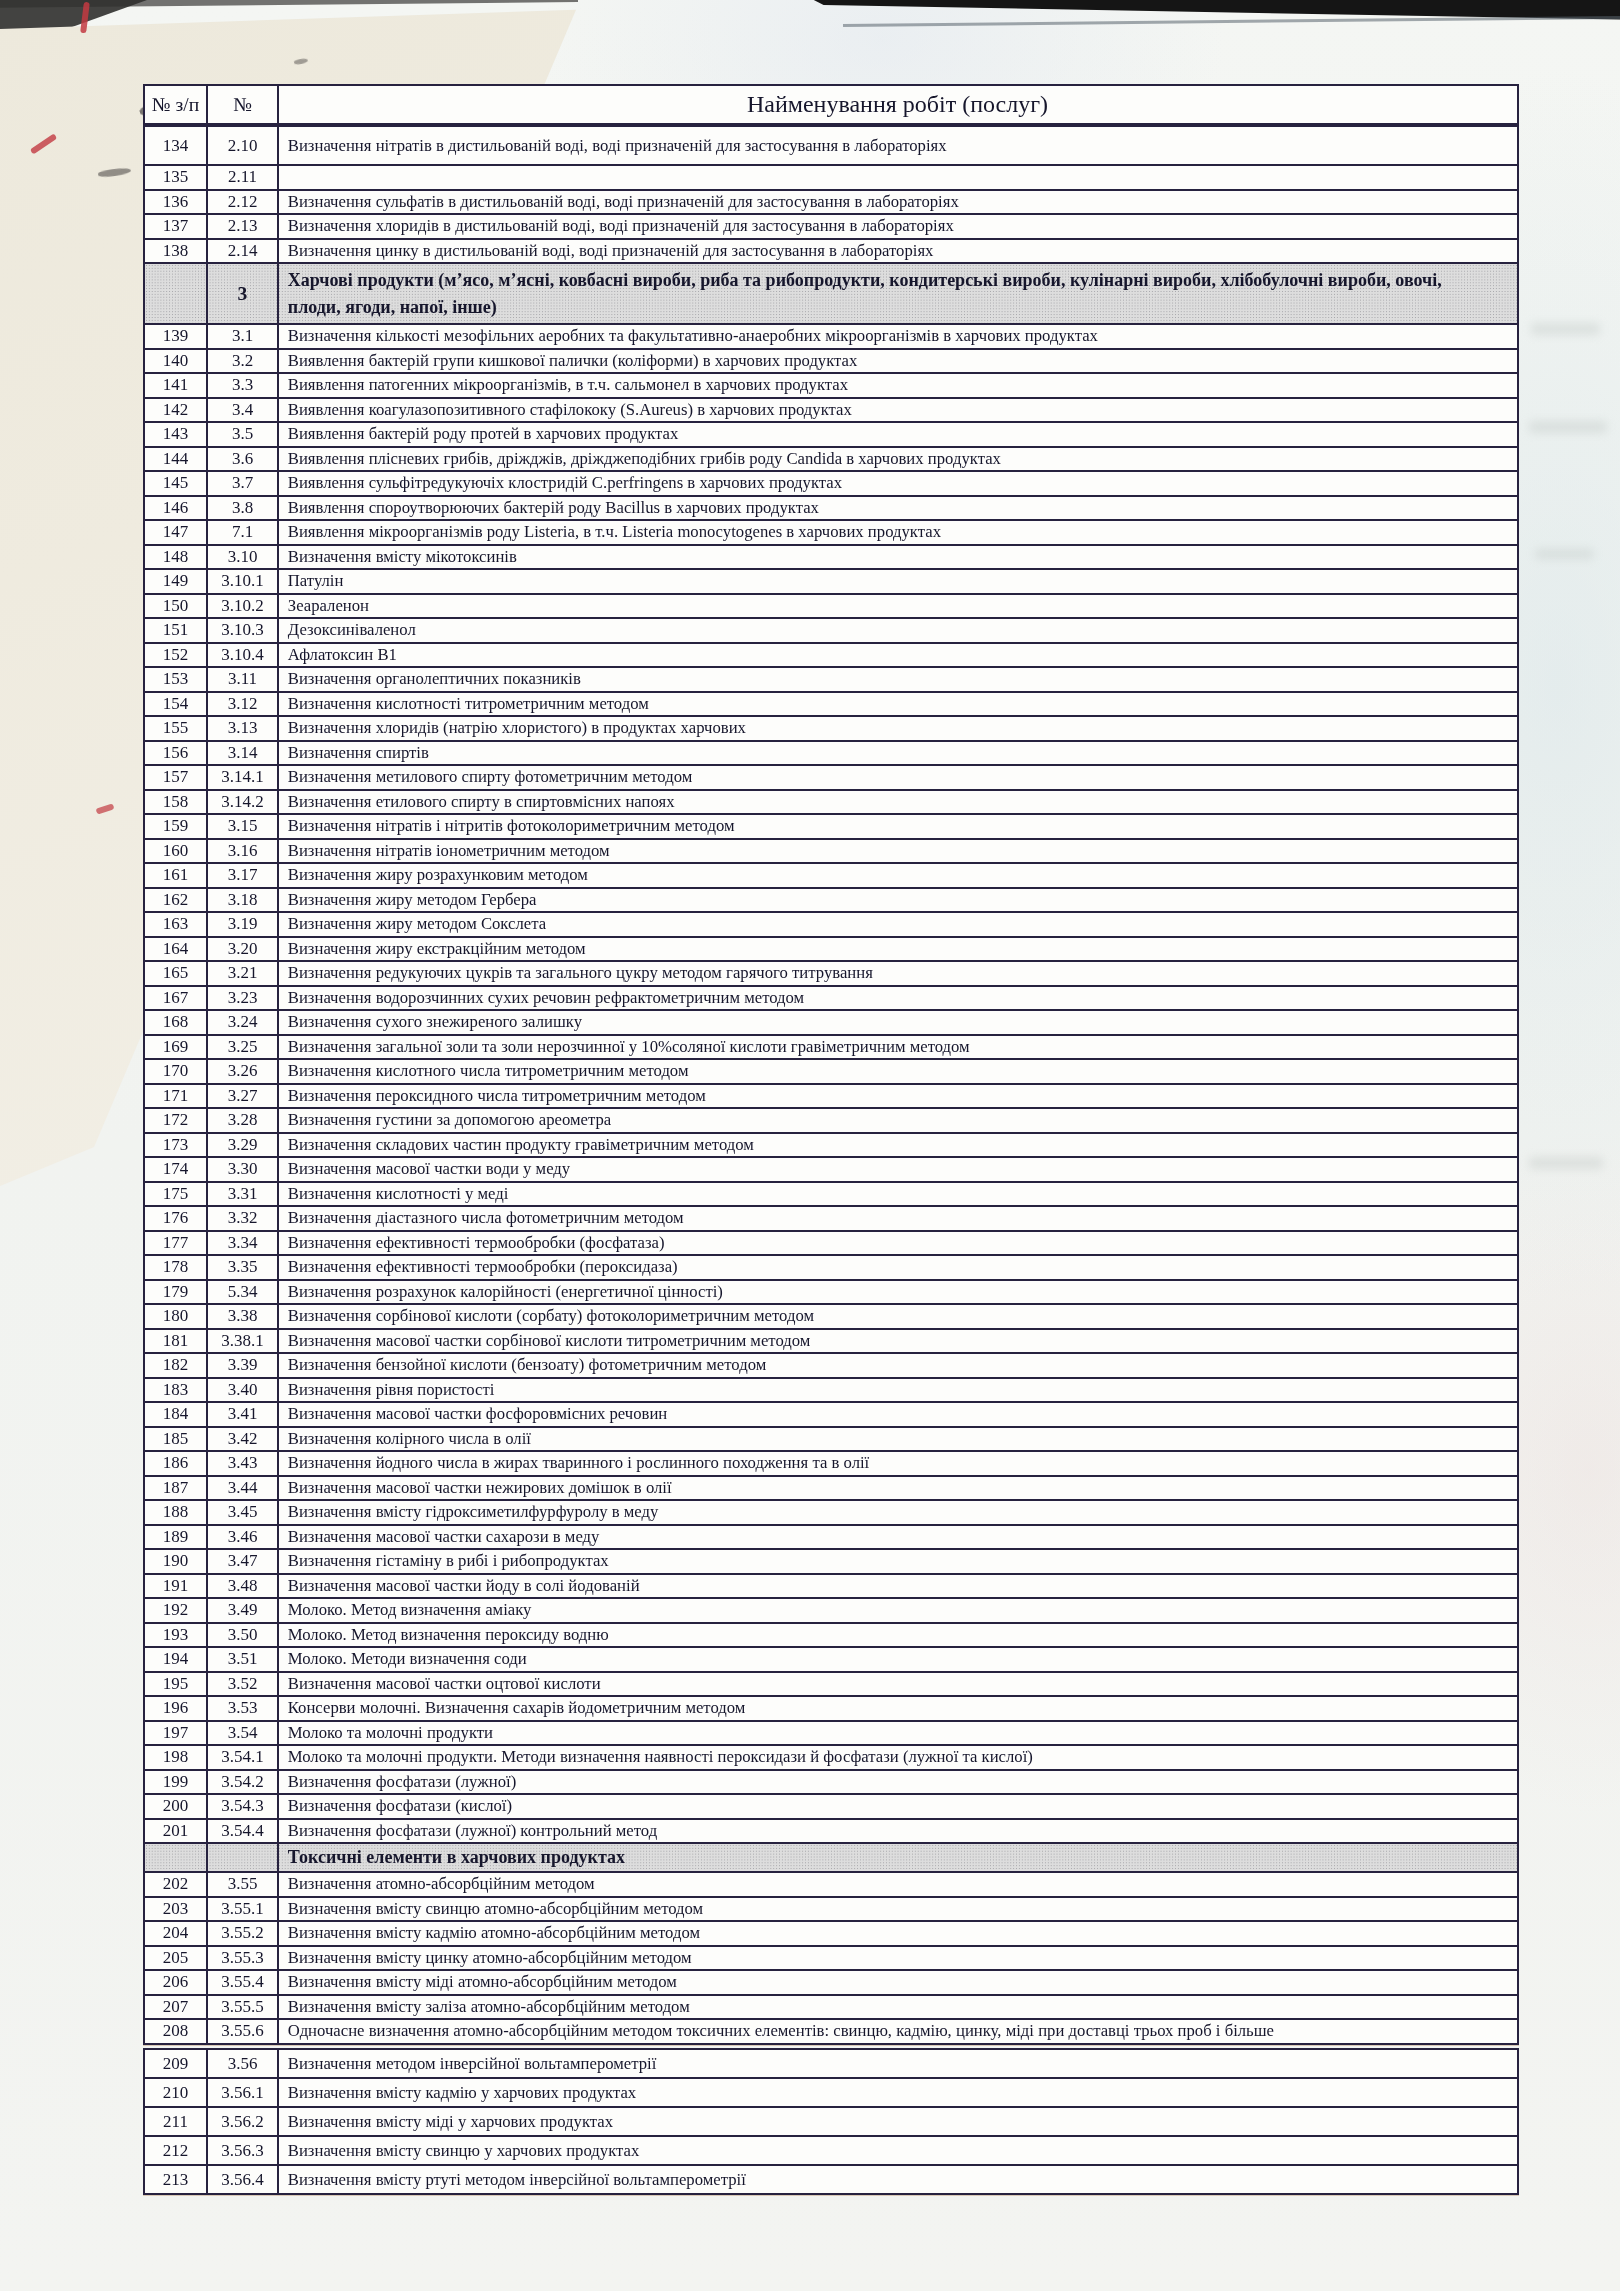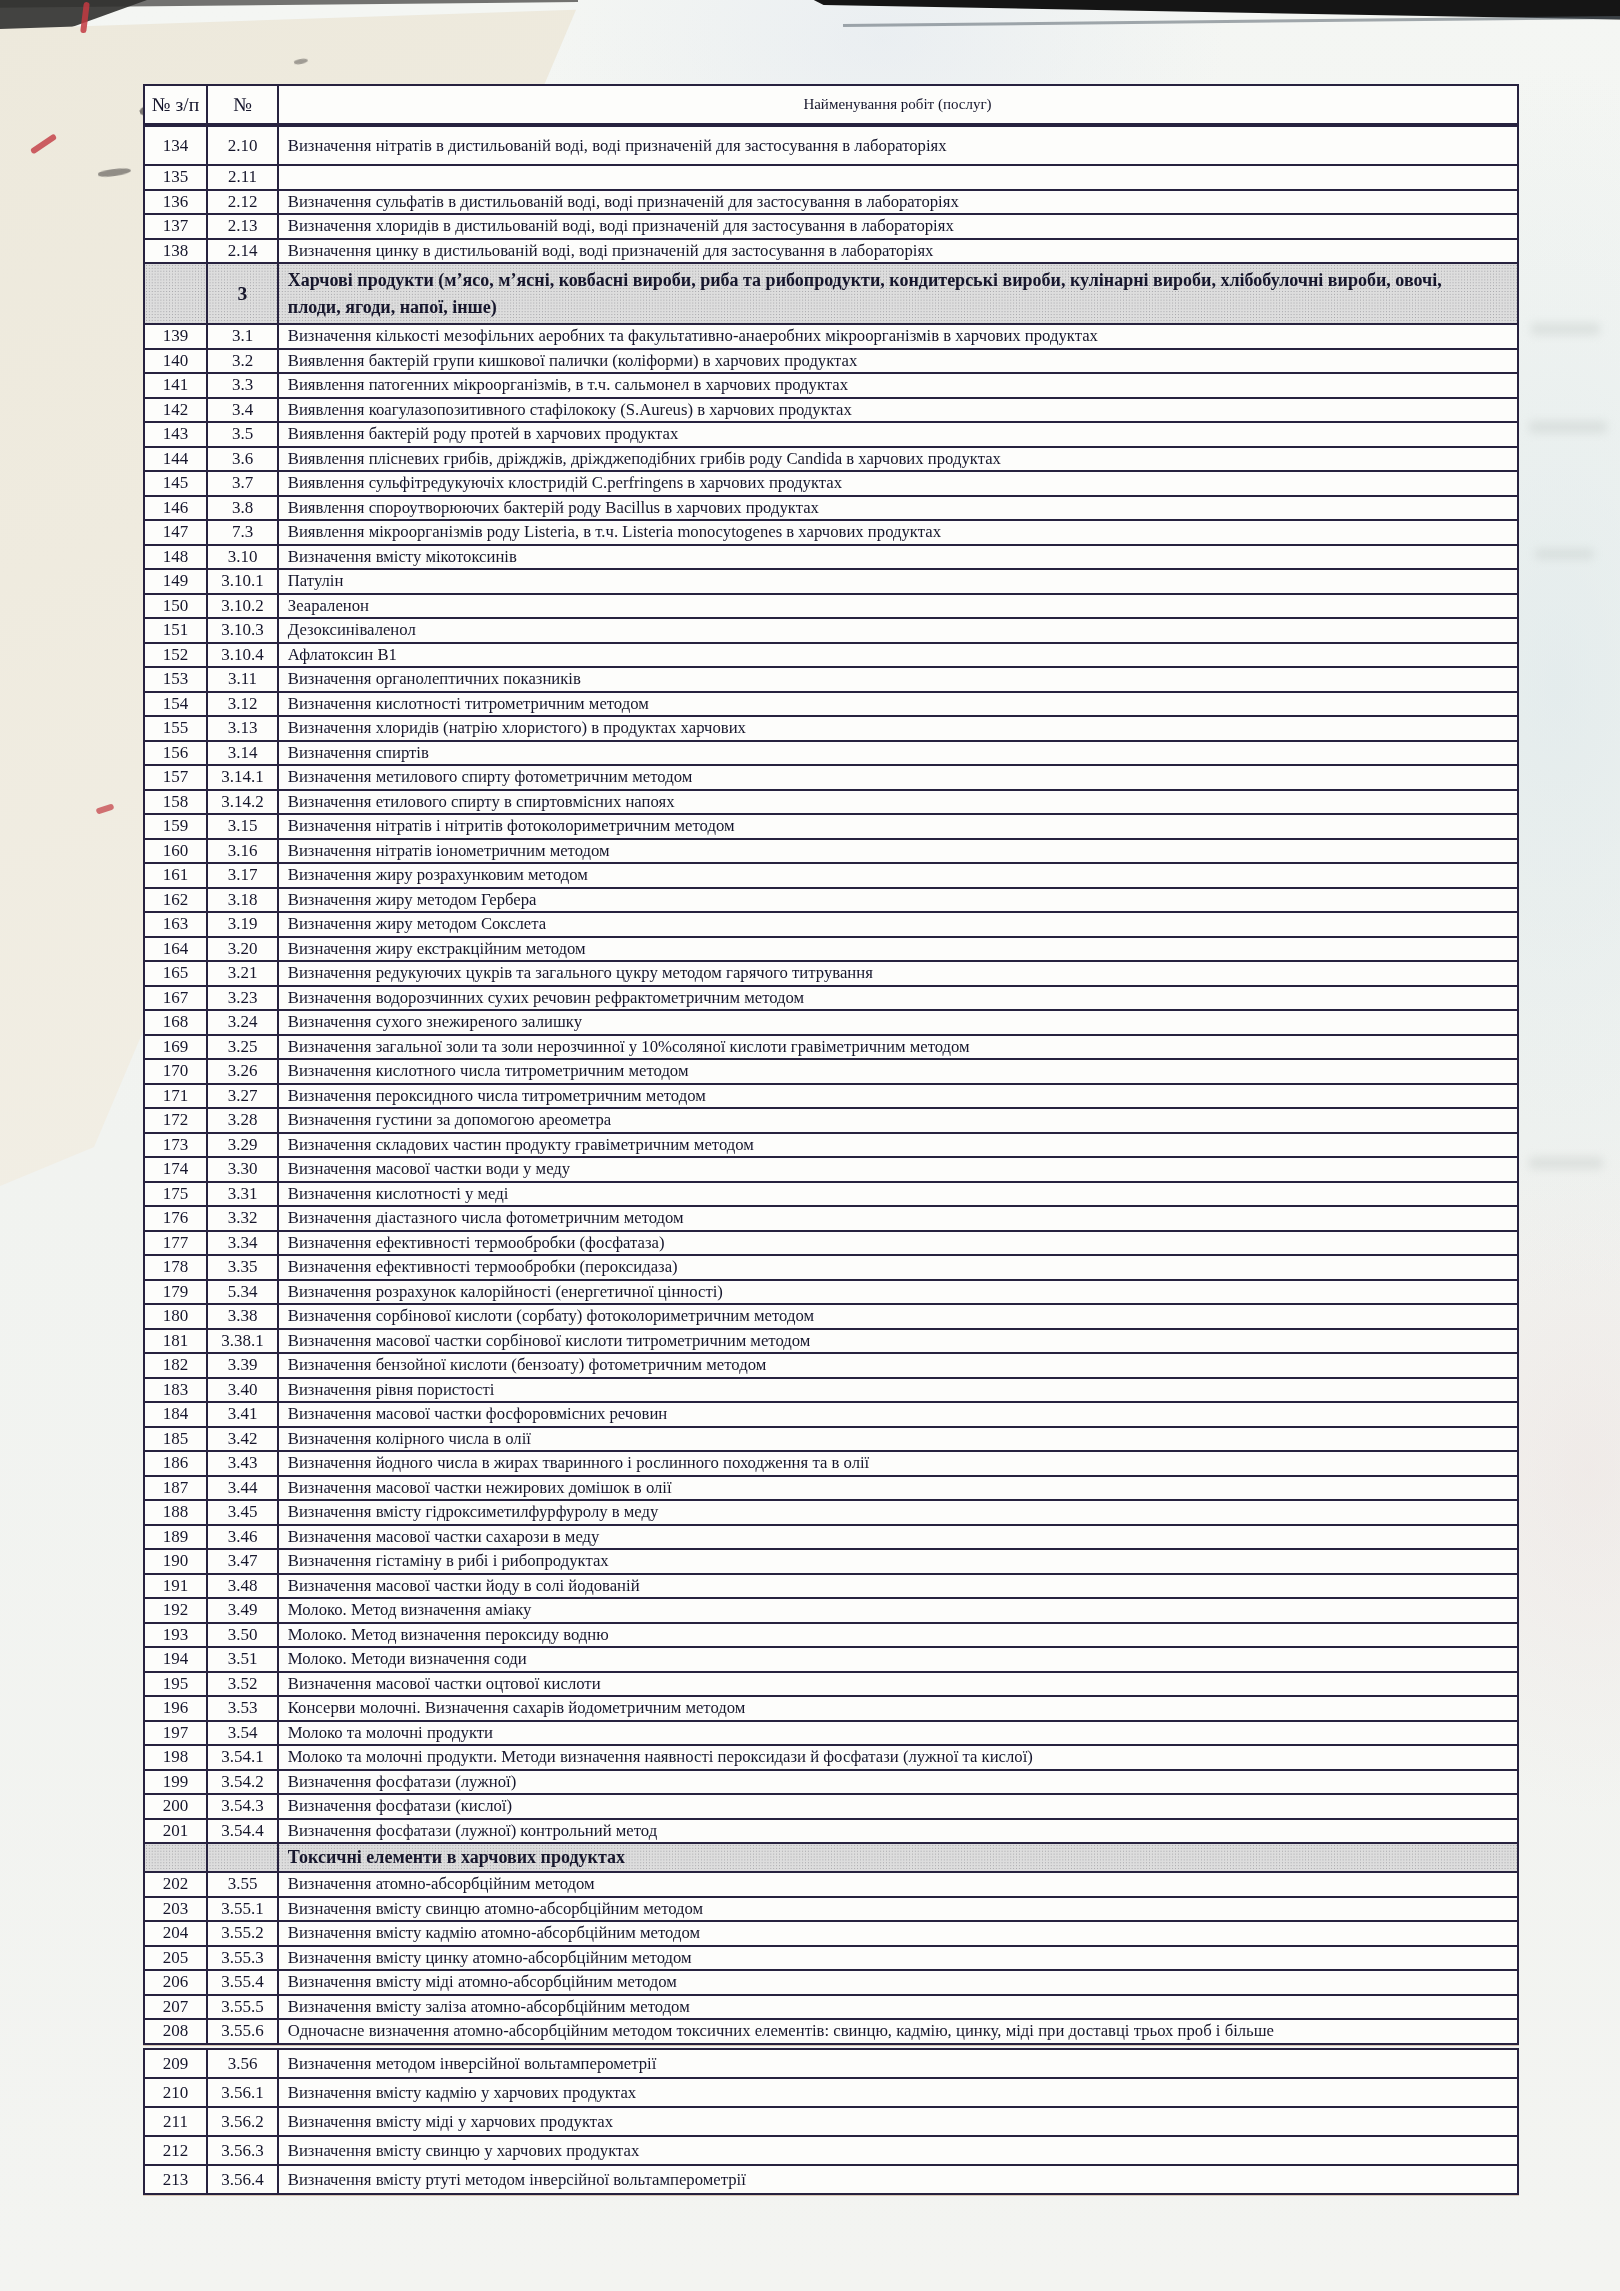--- a/index.html
+++ b/index.html
@@ -50,21 +50,21 @@
     box-shadow:0 1px 0 rgba(150,85,30,.28);}
   .row:first-child{margin-top:0;border-width:2.9px 2.9px 2.9px 2.9px;min-height:41px;}
   .row.tall{min-height:31px;align-items:flex-end;}
   .row.gap{margin-top:3.9px;}
   .cell{box-sizing:border-box;align-self:stretch;display:flex;align-items:center;
     color:#16162c;font-size:17px;white-space:nowrap;overflow:hidden;}
   .c1{width:63px;justify-content:center;border-right:2px solid #27223f;flex:none;}
   .c2{width:71px;justify-content:center;border-right:2px solid #27223f;flex:none;}
   .c3{flex:1;padding:0 9.8px 0 8.8px;font-size:16.7px;}
   .thead .cell{font-weight:normal;font-size:19.6px;}
-  .thead .c3{justify-content:center;font-size:15px;}
+  .thead .c3{justify-content:center;font-size:24px;}
   .row.section{min-height:31px;
     background-color:#dddddd;
     background-image:radial-gradient(rgba(110,110,118,.5) 0.7px, transparent 0.9px);
     background-size:2.9px 2.9px;}
   .row.section .cell{font-weight:bold;}
   .row.section .c3{font-size:18px;white-space:normal;line-height:1.5;padding-right:63px;}
   .row.section.big{min-height:63px;}
   .row.section .c2{font-size:19.6px;}
 </style>
 </head>
@@ -163,21 +163,21 @@
           <div class="cell c2">3.7</div>
           <div class="cell c3">Виявлення сульфітредукуючіх клостридій C.perfringens в харчових продуктах</div>
         </div>
         <div class="row">
           <div class="cell c1">146</div>
           <div class="cell c2">3.8</div>
           <div class="cell c3">Виявлення спороутворюючих бактерій роду Bacillus в харчових продуктах</div>
         </div>
         <div class="row">
           <div class="cell c1">147</div>
-          <div class="cell c2">7.3</div>
+          <div class="cell c2">7.1</div>
           <div class="cell c3">Виявлення мікроорганізмів роду Listeria, в т.ч. Listeria monocytogenes в харчових продуктах</div>
         </div>
         <div class="row">
           <div class="cell c1">148</div>
           <div class="cell c2">3.10</div>
           <div class="cell c3">Визначення вмісту мікотоксинів</div>
         </div>
         <div class="row">
           <div class="cell c1">149</div>
           <div class="cell c2">3.10.1</div>

